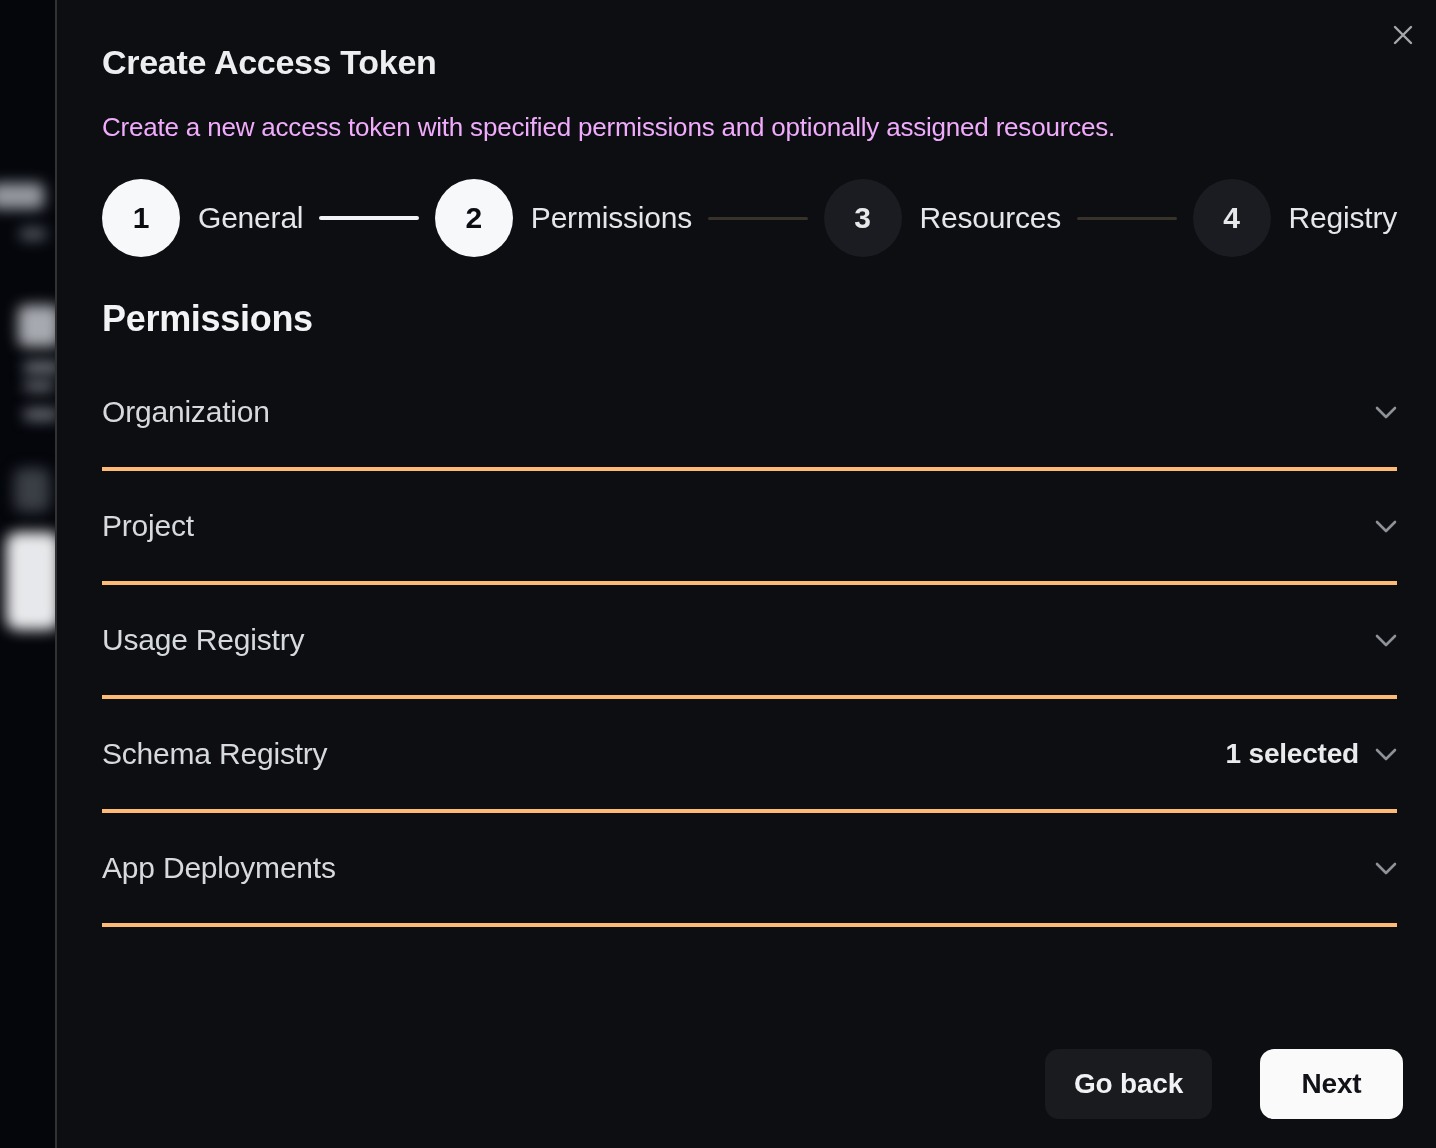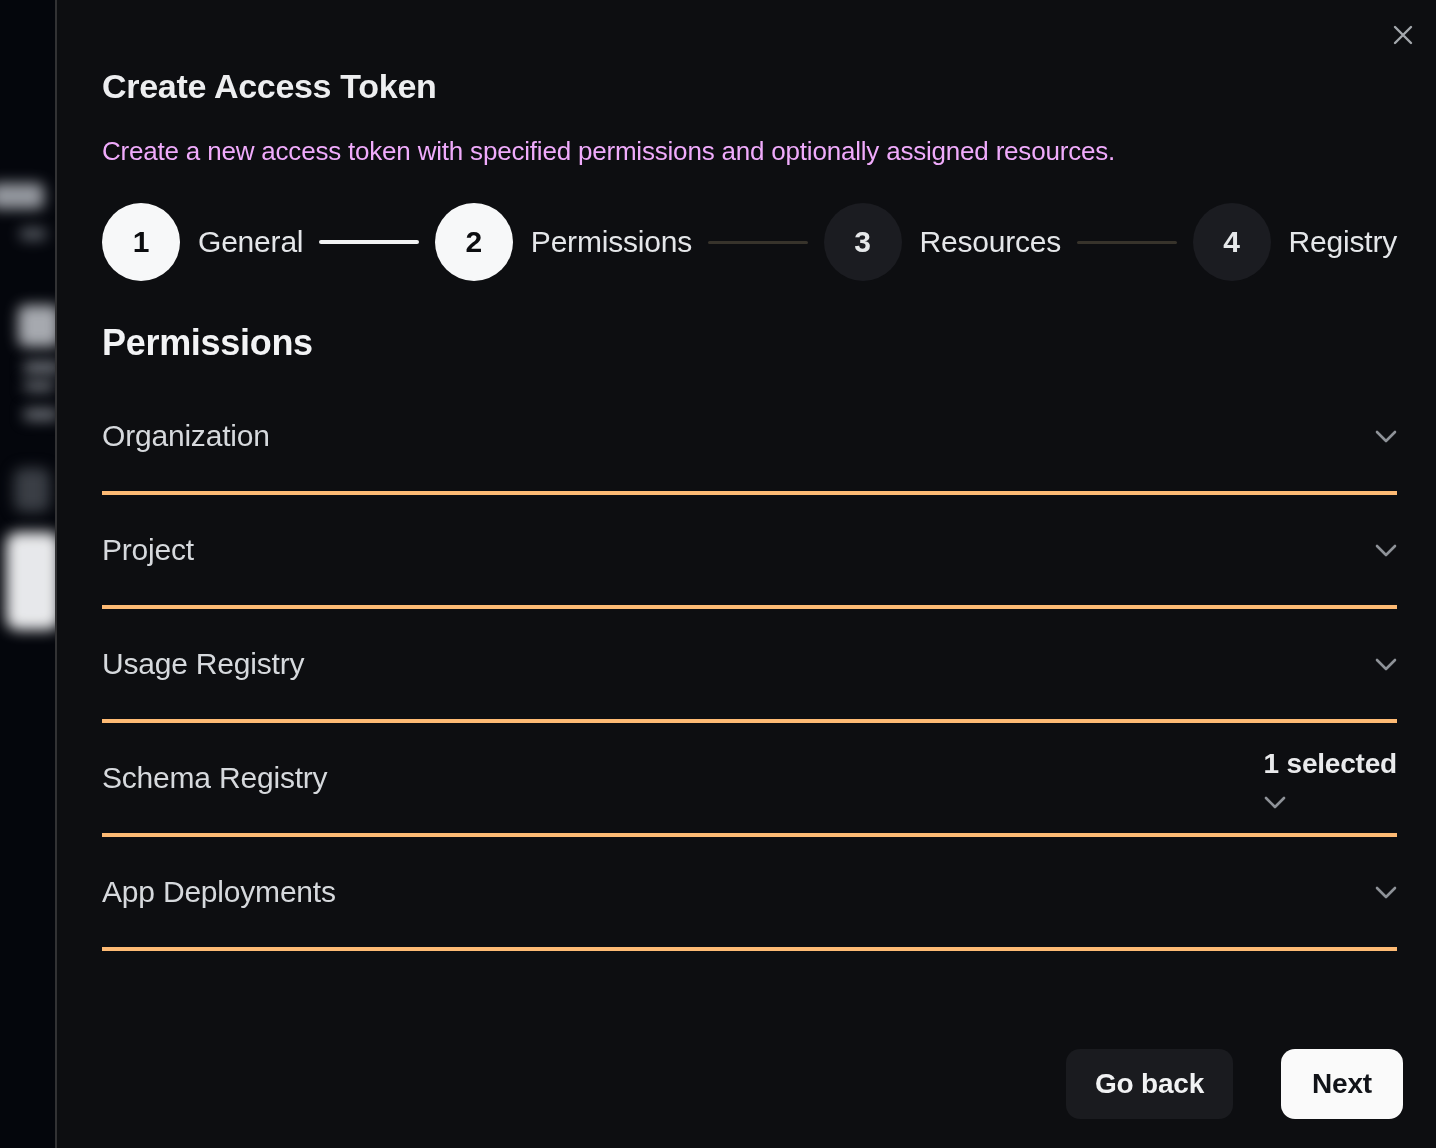--- a/index.html
+++ b/index.html
@@ -24,21 +24,21 @@
   .b5 { left: 24px; top: 381px; width: 30px; height: 10px; background: #6f737a; border-radius: 4px; }
   .b6 { left: 24px; top: 409px; width: 34px; height: 11px; background: #74787f; border-radius: 4px; }
   .b7 { left: 14px; top: 468px; width: 36px; height: 44px; background: #3a3e45; border-radius: 9px; }
   .b8 { left: 6px; top: 532px; width: 54px; height: 98px; background: #f4f5f7; border-radius: 12px; filter: blur(9px); opacity: .95; }
 
   
   .modal {
     position: absolute; left: 55px; top: 0; width: 1381px; height: 1148px;
     background: #0d0e11;
     border-left: 2px solid #323234;
-    padding: 66px 39px 0 45px;
+    padding: 42px 39px 0 45px;
   }
 
   .close-btn {
     position: absolute; top: 21px; right: 19px;
     width: 28px; height: 28px;
     display: flex; align-items: center; justify-content: center;
     background: transparent; border: none; cursor: pointer;
   }
 
   .modal-title {
@@ -82,40 +82,40 @@
   .accordion-list { margin-top: 20px; }
   .accordion-item {
     height: 114px;
     display: flex; align-items: center; justify-content: space-between;
     border-bottom: 4px solid #fdba74;
     cursor: pointer;
   }
   .accordion-label {
     font-size: 30px; font-weight: 500; color: #d6d9dd; letter-spacing: -0.2px;
   }
-  .accordion-right { display: flex; gap: 16px; flex-direction: column; }
+  .accordion-right { display: flex; align-items: center; gap: 16px; }
   .accordion-badge {
     font-size: 28px; font-weight: 600; color: #e9eaec; letter-spacing: -0.2px;
   }
   .accordion-badge:empty { display: none; }
   .chev { display: block; }
 
   
   .footer {
     position: absolute; top: 1049px; right: 33px;
     display: flex; gap: 48px;
   }
   .btn {
     height: 70px; border: none; border-radius: 14px;
     font-family: inherit; font-size: 28px; font-weight: 600; letter-spacing: -0.2px;
     display: flex; align-items: center; justify-content: center;
     cursor: pointer;
   }
   .btn-secondary { width: 167px; background: #1a1b1f; color: #f1f2f3; }
-  .btn-primary  { width: 122px; background: #fafafa; color: #111318; }
+  .btn-primary  { width: 143px; background: #fafafa; color: #111318; }
 </style>
 </head>
 <body>
 
 <div class="backdrop">
   <div class="blob b1"></div>
   <div class="blob b2"></div>
   <div class="blob b3"></div>
   <div class="blob b4"></div>
   <div class="blob b5"></div>

